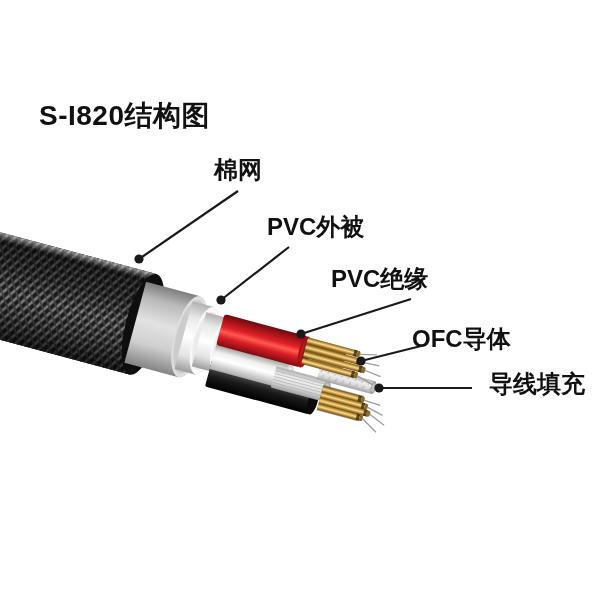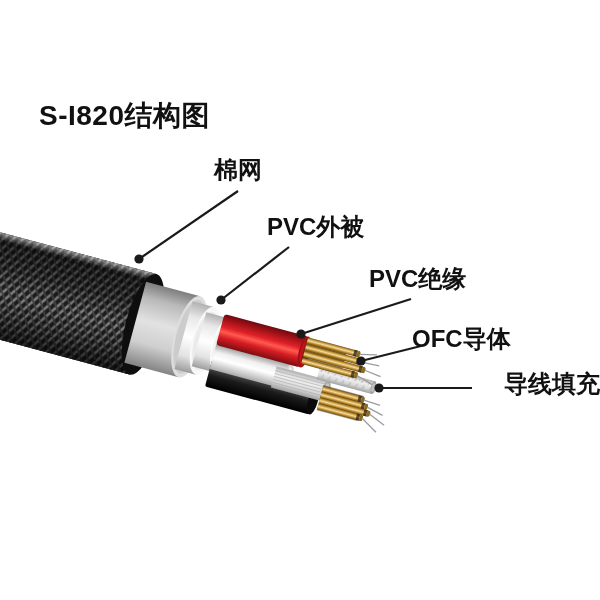--- a/index.html
+++ b/index.html
@@ -14,23 +14,23 @@
     position:absolute;left:39px;top:97px;
     font-size:28px;font-weight:bold;color:var(--text,#111111);
     letter-spacing:0.5px;white-space:nowrap;
   }
   .lbl{
     position:absolute;font-size:24px;font-weight:bold;line-height:1.1;
     color:var(--text,#111111);white-space:nowrap;
   }
   #lbl-braid{left:214px;top:157px;}
   #lbl-jacket{left:267px;top:214px;}
-  #lbl-insulation{left:369px;top:266px;}
+  #lbl-insulation{left:331px;top:266px;}
   #lbl-conductor{left:412px;top:326px;}
-  #lbl-filler{left:504px;top:371px;}
+  #lbl-filler{left:489px;top:371px;}
 </style>
 </head>
 <body>
 
 <div class="stage">
 
   <svg width="600" height="600" viewBox="0 0 600 600">
     <defs>
       <pattern id="braidP" width="16" height="12" patternUnits="userSpaceOnUse">
         <rect width="16" height="12" fill="#1f1f1f"></rect>

